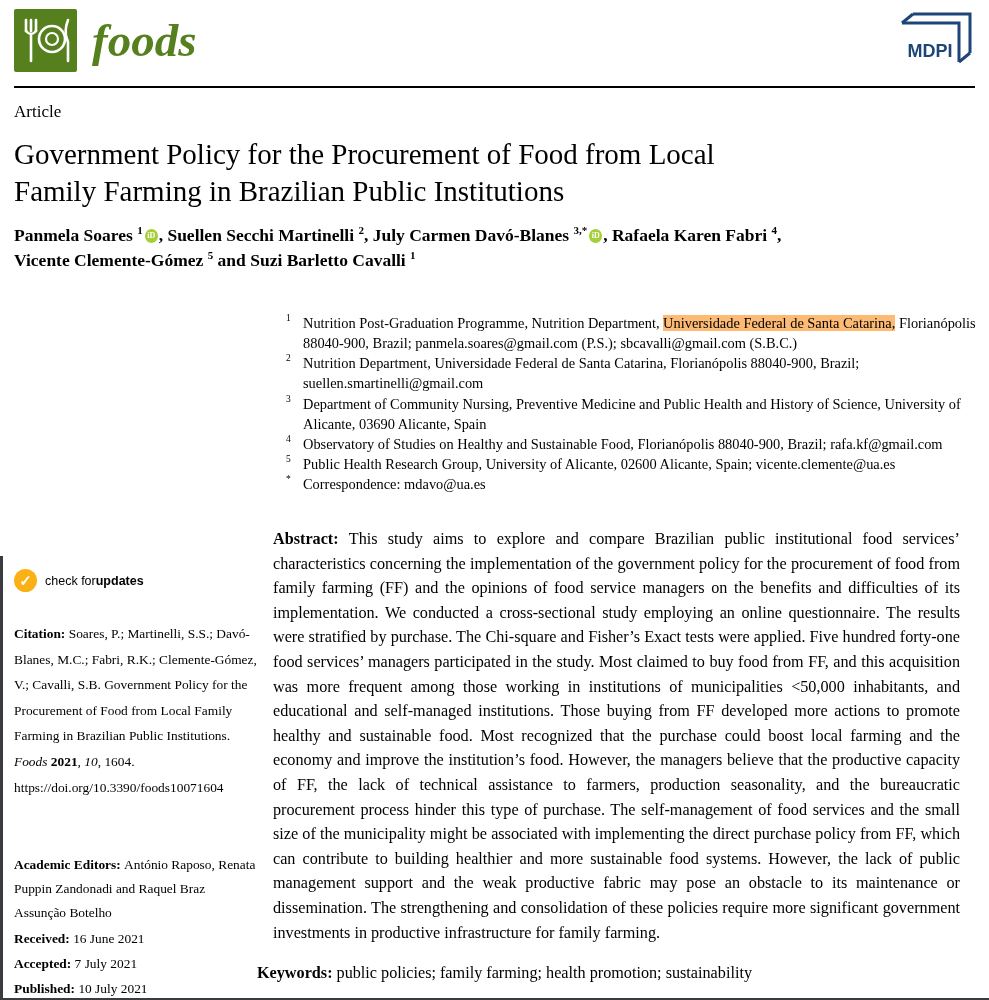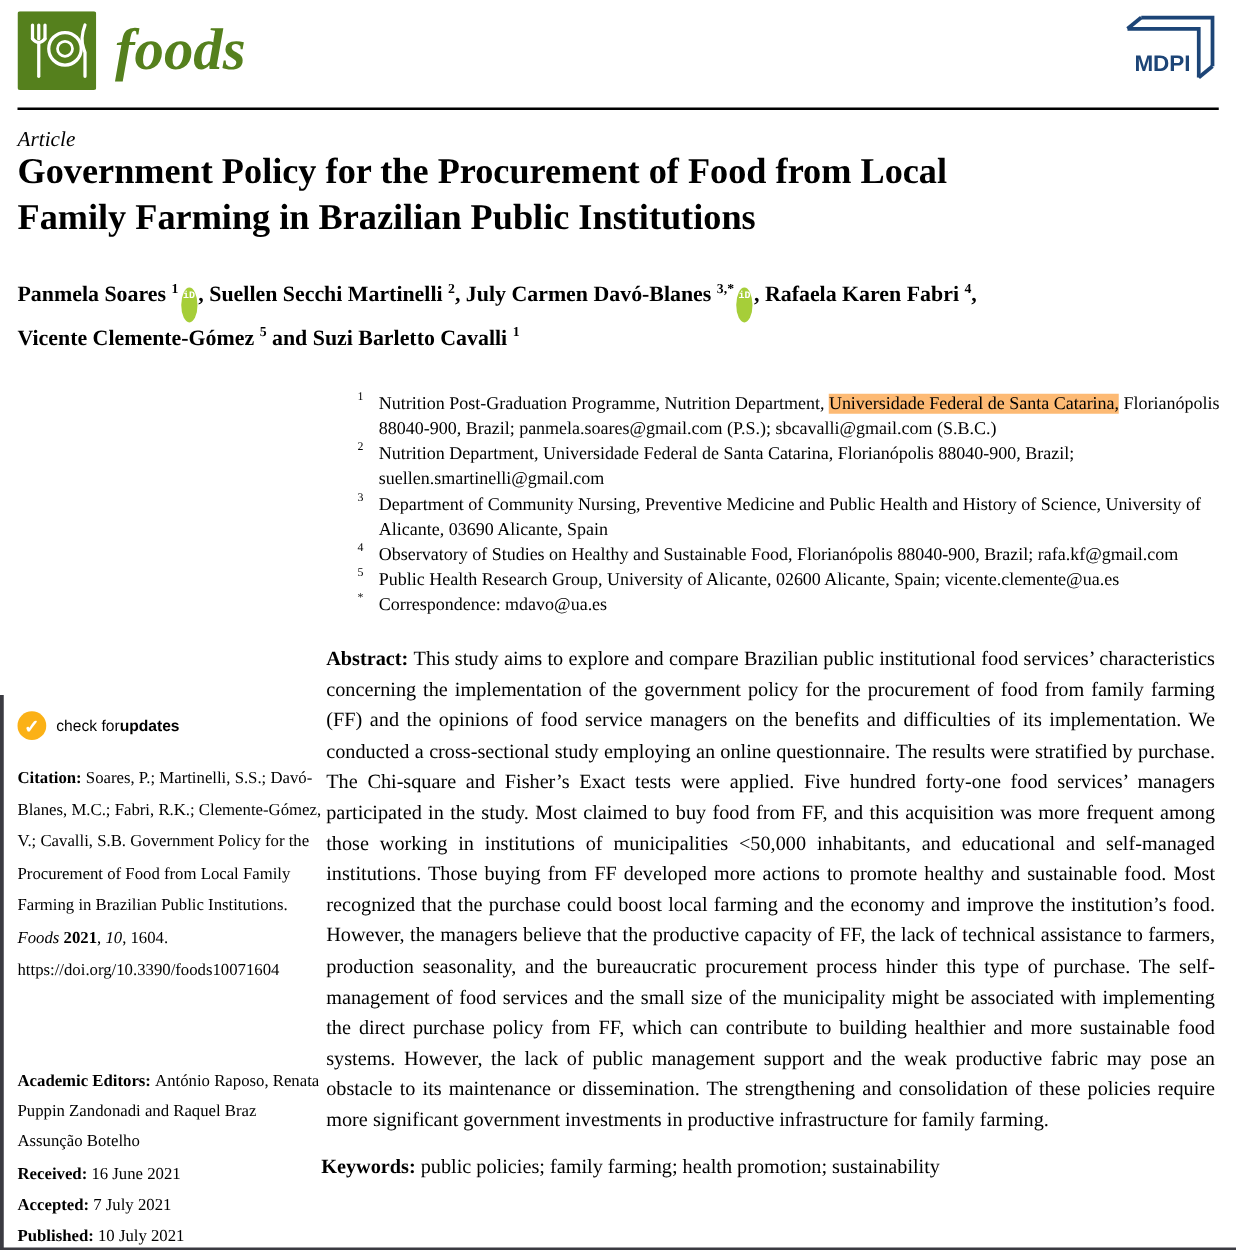--- a/index.html
+++ b/index.html
@@ -6,47 +6,47 @@
   body{width:989px;height:1000px;background:#ffffff;font-family:"Liberation Serif","DejaVu Serif",serif;color:#000;position:relative;overflow:hidden}
   .page{position:absolute;inset:0}
 
   .masthead{position:absolute;left:14px;top:9px;width:961px;display:flex;justify-content:space-between;align-items:flex-start}
   .journal-brand{display:flex;align-items:center;gap:15px}
   .foods-logo{display:block;line-height:0}
   .journal-name{font-size:47px;font-style:italic;font-weight:bold;color:#55801d;line-height:63px}
 
   .rule{position:absolute;left:14px;width:961px;top:86px;height:2px;background:#000}
 
-  .article-label{position:absolute;left:14px;top:102px;font-size:17px;font-style:italic}
-  .title{position:absolute;left:14px;top:119px;width:961px;margin:0;font-size:29px;line-height:1.26;font-weight:bold}
+  .article-label{position:absolute;left:14px;top:102px;font-size:17px;}
+  .title{position:absolute;left:14px;top:136px;width:961px;margin:0;font-size:29px;line-height:1.26;font-weight:normal}
 
   .authors{position:absolute;left:14px;top:223px;width:961px;font-size:17.5px;font-weight:bold;line-height:1.4}
   .authors sup{font-size:11px}
 
   .affiliations{position:absolute;left:284px;top:313px;width:694px;font-size:14.4px;line-height:1.4}
   .aff-row{position:relative;padding-left:19px}
   .aff-sup{position:absolute;left:2px;top:-1px;font-size:9.5px}
 
   .hl{background:#fdba74}
 
-  .orcid{display:inline-block;width:13px;height:28px;border-radius:50%;background:#a6ce39;color:#fff;font-size:8px;font-weight:bold;text-align:center;line-height:13px;vertical-align:3px;margin:0 1px 0 2px;font-family:Liberation Mono, monospace;cursor:pointer}
+  .orcid{display:inline-block;width:13px;height:14px;border-radius:50%;background:#a6ce39;color:#fff;font-size:8px;font-weight:bold;text-align:center;line-height:13px;vertical-align:3px;margin:0 1px 0 2px;font-family:Liberation Serif, serif;cursor:pointer}
 
   .sidebar{position:absolute;left:14px;top:567px;width:244px;height:433px;font-size:13.4px}
   .crossmark{position:absolute;left:0;top:2px;display:flex;align-items:center;gap:8px;cursor:pointer}
   .cm-icon{width:23px;height:23px;border-radius:50%;background:#fbb116;color:#fff;font-size:15px;font-weight:bold;display:flex;align-items:center;justify-content:center;font-family:"Liberation Sans",sans-serif;flex:0 0 auto}
   .cm-text{display:flex;flex-direction:row;font-family:"Liberation Sans",sans-serif;font-size:12.5px;line-height:1.12;color:#000}
-  .citation{position:absolute;left:0;top:42px;width:244px;margin:0;line-height:25.6px}
+  .citation{position:absolute;left:0;top:54px;width:244px;margin:0;line-height:25.6px}
   .editors{position:absolute;left:0;top:286px;width:244px;margin:0;line-height:23.8px}
   .dates{position:absolute;left:0;top:359px;width:244px;line-height:25.2px}
 
   .b{font-weight:bold}
   .i{font-style:italic}
 
   .maincol{position:absolute;left:257px;top:511px;width:719px;font-size:16.2px}
-  .abstract{margin:4px;text-align:justify;line-height:24.6px}
+  .abstract{margin:16px;text-align:justify;line-height:24.6px}
   .keywords{margin:12px 0 0 0;line-height:24.6px}
 
   .left-edge-line{position:absolute;left:0;top:556px;height:444px;width:2.5px;background:#3b3b42}
   .bottom-edge-line{position:absolute;left:0;bottom:0;width:989px;height:2.5px;background:#3b3b42}
 </style>
 </head>
 <body>
 
 <div class="page">
 

